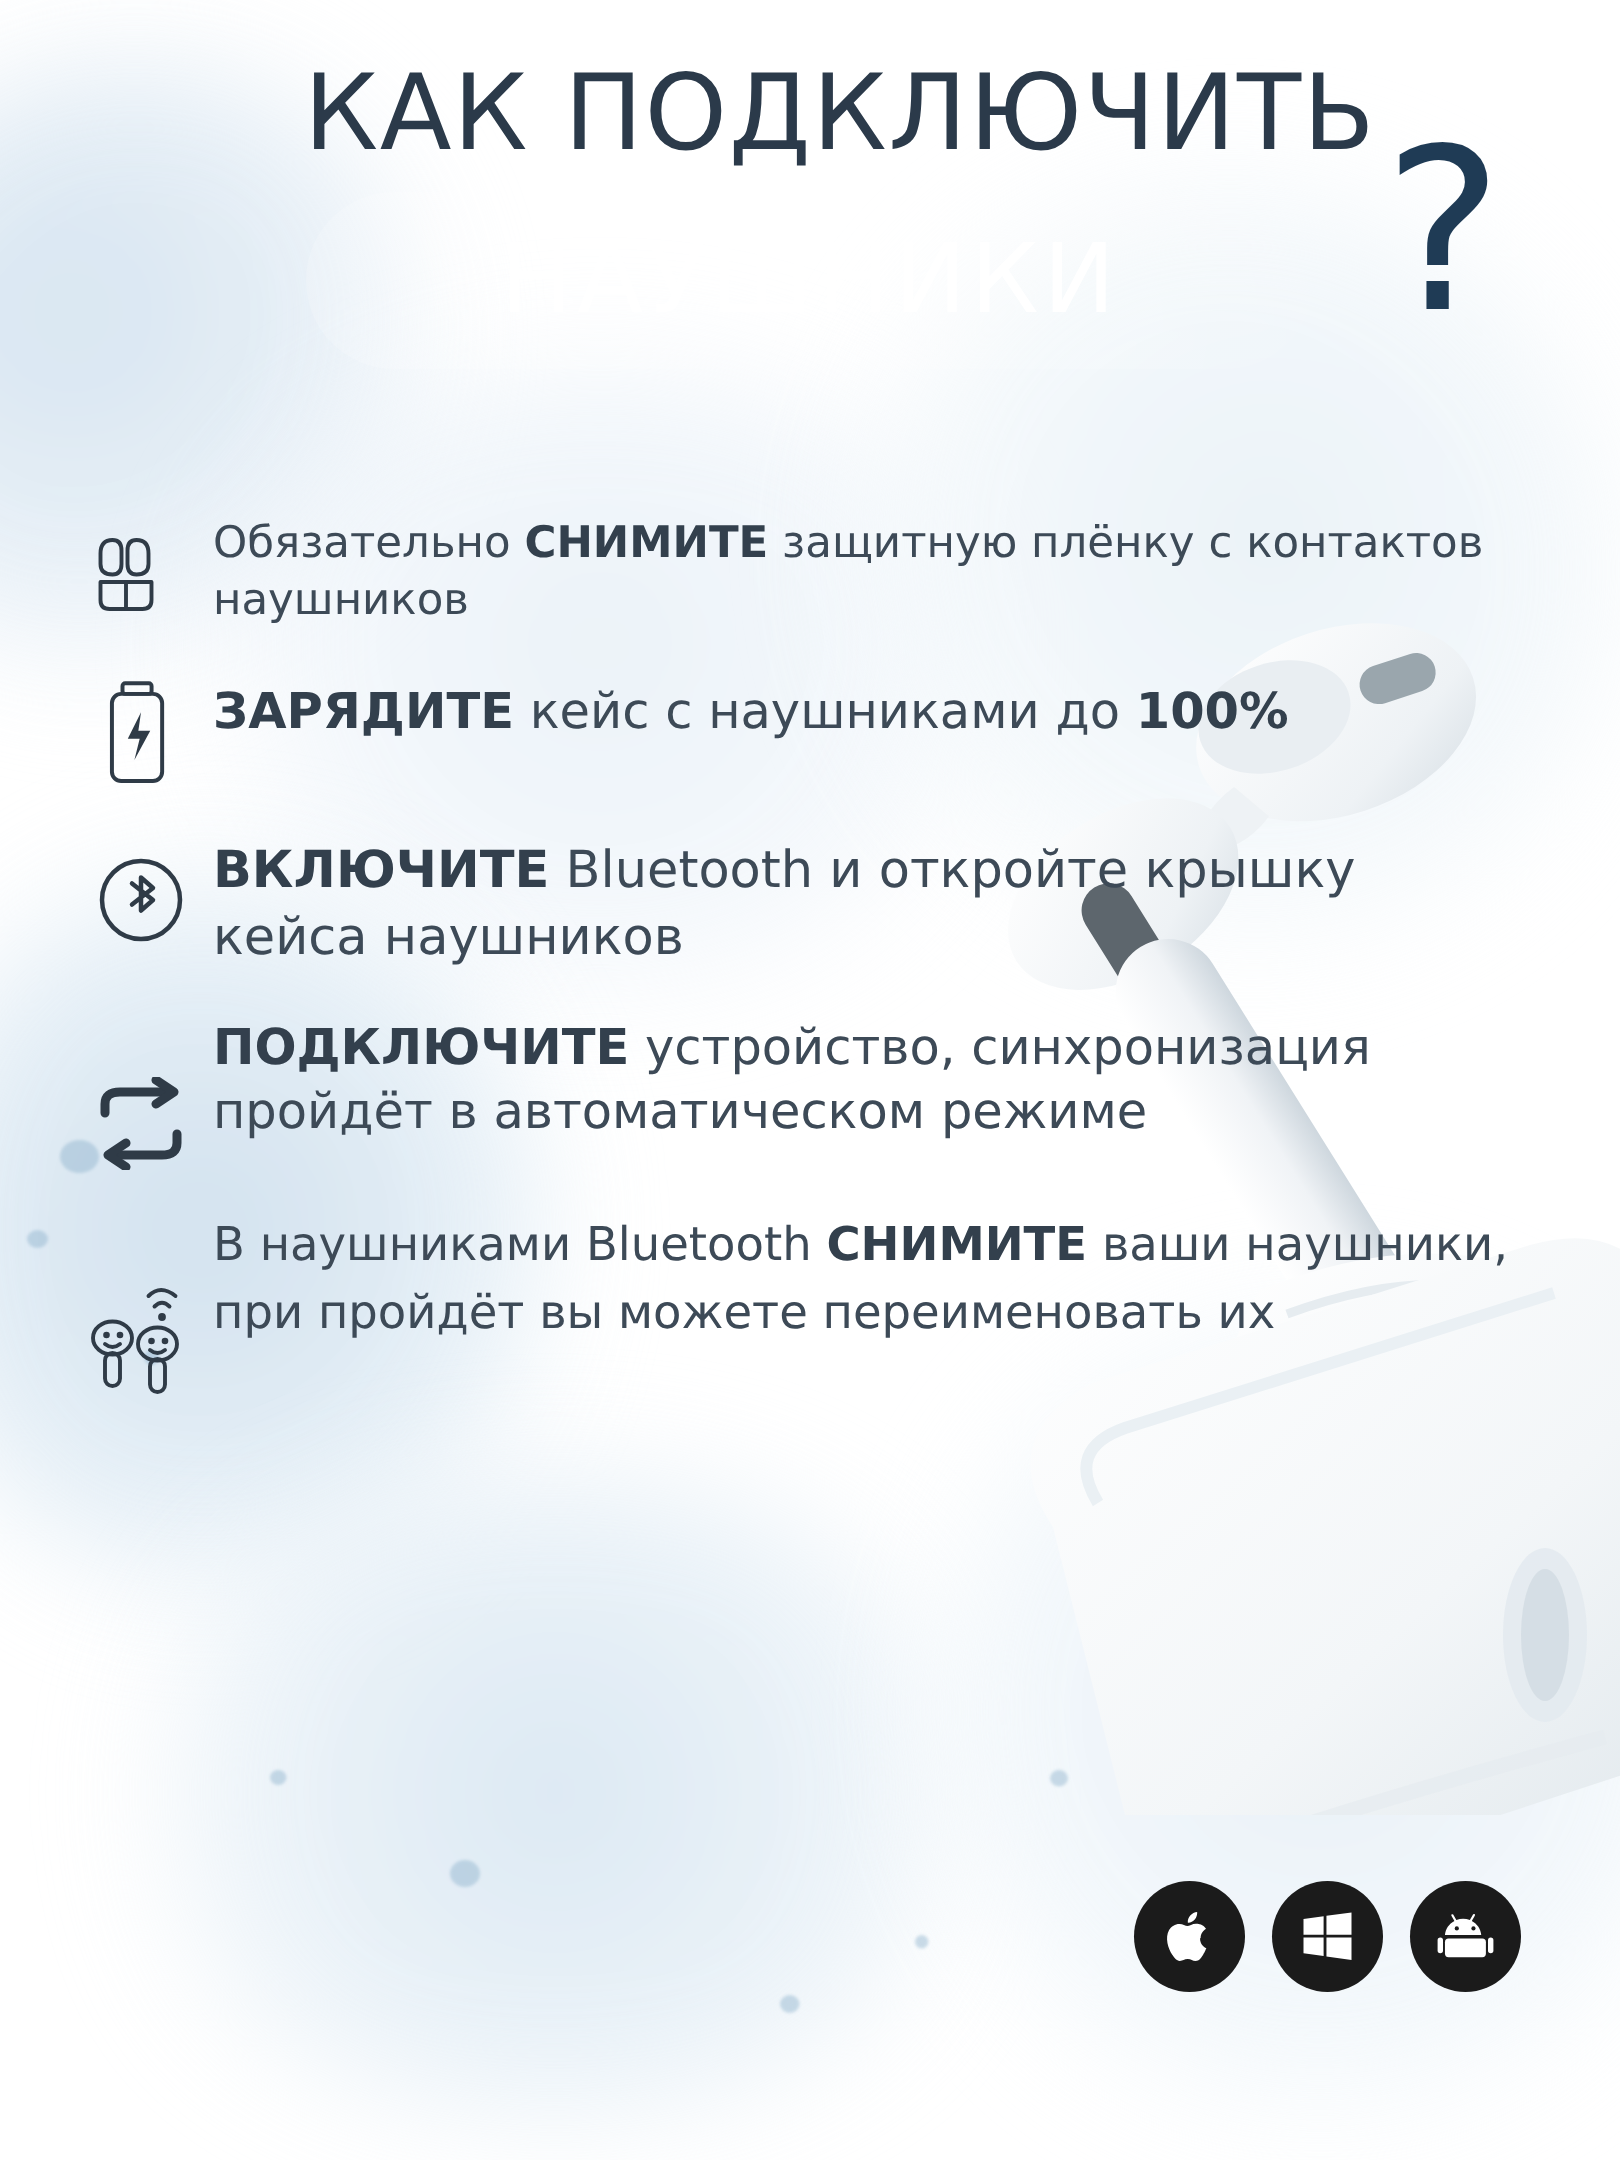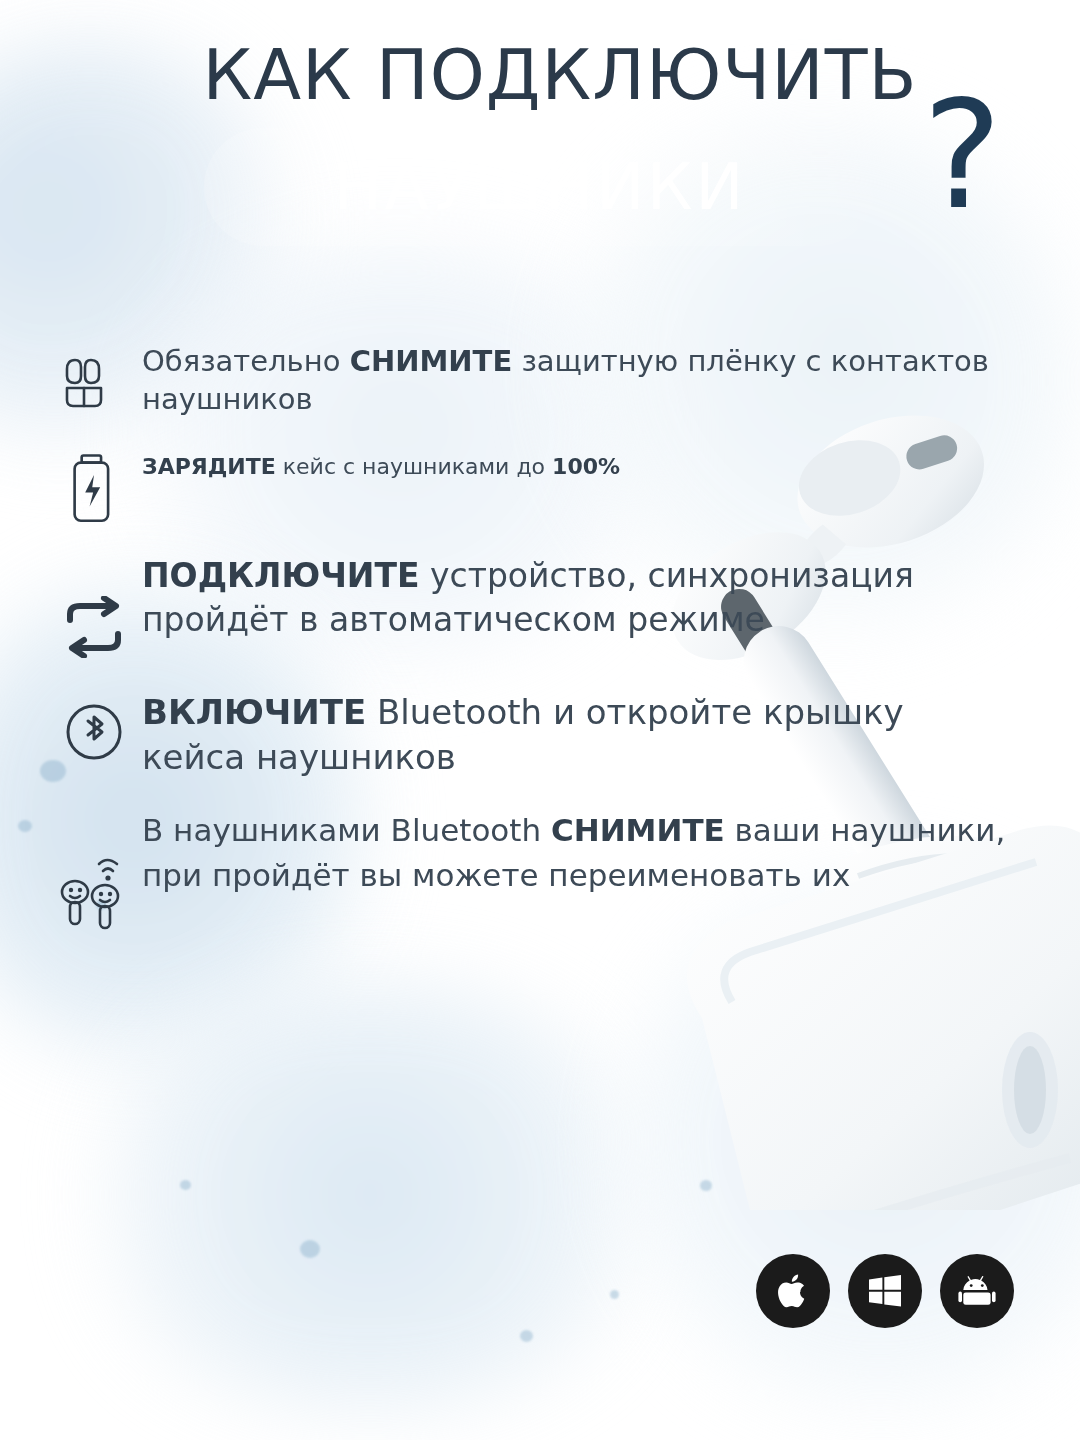--- a/index.html
+++ b/index.html
@@ -131,21 +131,21 @@
     align-items: center;
     padding-top: 8px;
   }
   .step-text {
     color: #3d4a57;
     font-size: 31px;
     line-height: 1.32;
     padding-top: 2px;
   }
   .s1 .step-text { font-size: 29px; }
-  .s2 .step-text { font-size: 22px; }
+  .s2 .step-text { font-size: 33px; }
   .s3 .step-text { font-size: 34px; }
   .s4 .step-text { font-size: 33px; }
   .s5 .step-text { font-size: 31px; line-height: 1.45; }
   .step-text b { font-weight: 700; color: #33404d; }
   .s1 { margin-top: 0; }
   .s2 { margin-top: 28px; }
   .s3 { margin-top: 30px; }
   .s4 { margin-top: 12px; }
   .s5 { margin-top: 10px; }
   .s2 .step-icon { padding-top: 2px; }
@@ -275,43 +275,43 @@
         <rect x="18" y="4" width="22" height="8" rx="2"></rect>
         <rect x="10" y="12" width="38" height="66" rx="7"></rect>
         <path d="M32 26 l-10 20 h9 l-4 16 l12 -22 h-9 z" fill="#2f3b47" stroke="none"></path>
       </svg>
     </div>
     <div class="step-text">
       <b> ЗАРЯДИТЕ</b><span> кейс с наушниками до </span><b>100%</b>
     </div>
   </div>
 
+  <div class="step s3">
+    <div class="step-icon">
+      <svg width="72" height="72" viewBox="0 0 72 72" fill="none" stroke="#2f3b47" stroke-width="3" stroke-linecap="round" stroke-linejoin="round">
+        <circle cx="36" cy="36" r="26"></circle>
+        <path d="M30 25 l14 11 l-8 7 v-22 l8 7 l-14 11"></path>
+      </svg>
+    </div>
+    <div class="step-text">
+      <b>ВКЛЮЧИТЕ</b><span> Bluetooth и откройте крышку кейса наушников</span>
+    </div>
+  </div>
+
   <div class="step s4">
     <div class="step-icon">
       <svg width="76" height="62" viewBox="0 0 76 62" fill="none" stroke="#2f3b47" stroke-width="6" stroke-linecap="round" stroke-linejoin="round">
         <path d="M14 24 v-6 q0 -8 10 -8 h32"></path>
         <path d="M62 38 v6 q0 8 -10 8 h-32"></path>
         <path d="M48 2 l12 8 l-12 8"></path>
         <path d="M28 44 l-12 8 l12 8"></path>
       </svg>
     </div>
     <div class="step-text">
       <b>ПОДКЛЮЧИТЕ</b><span> устройство, синхронизация пройдёт в автоматическом режиме</span>
-    </div>
-  </div>
-
-  <div class="step s3">
-    <div class="step-icon">
-      <svg width="72" height="72" viewBox="0 0 72 72" fill="none" stroke="#2f3b47" stroke-width="3" stroke-linecap="round" stroke-linejoin="round">
-        <circle cx="36" cy="36" r="26"></circle>
-        <path d="M30 25 l14 11 l-8 7 v-22 l8 7 l-14 11"></path>
-      </svg>
-    </div>
-    <div class="step-text">
-      <b>ВКЛЮЧИТЕ</b><span> Bluetooth и откройте крышку кейса наушников</span>
     </div>
   </div>
 
   <div class="step s5">
     <div class="step-icon">
       <svg width="82" height="78" viewBox="0 0 82 78" fill="none" stroke="#2f3b47" stroke-width="2.6" stroke-linecap="round" stroke-linejoin="round">
         <path d="M46 10 q8 -8 18 0"></path>
         <path d="M50 17 q5 -5 10 0"></path>
         <circle cx="55" cy="24" r="2.6" fill="#2f3b47" stroke="none"></circle>
         <g>

